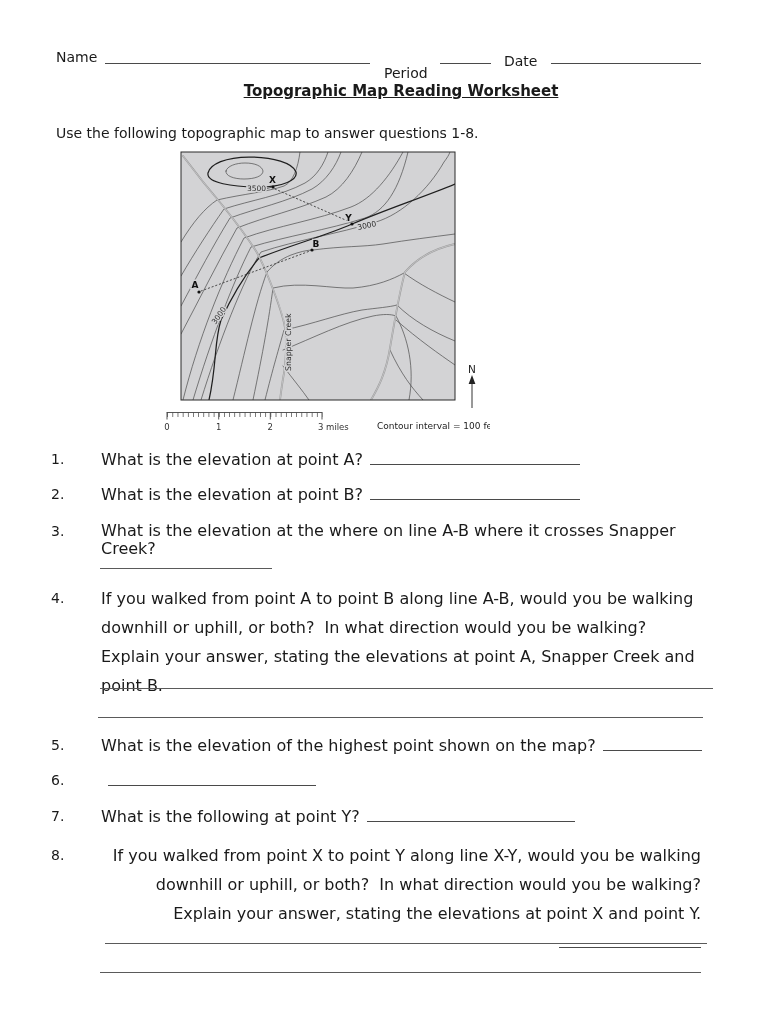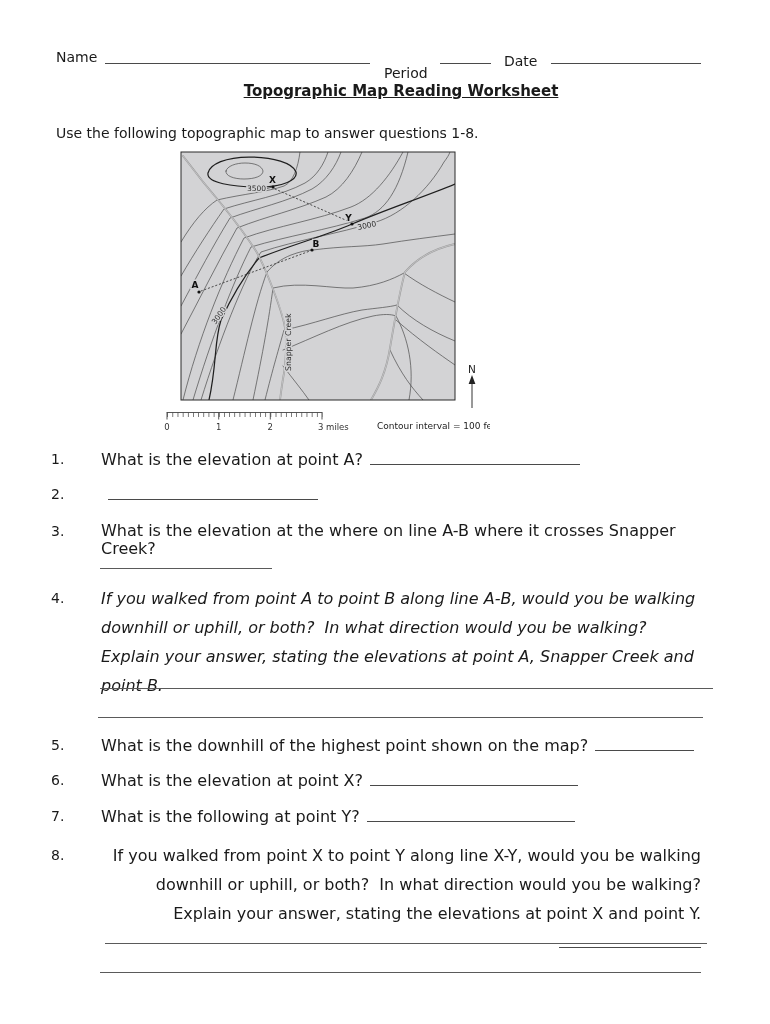--- a/index.html
+++ b/index.html
@@ -131,44 +131,44 @@
     <text x="377" y="428.5" font-size="9" text-anchor="start" fill="#222">Contour interval = 100 feet</text>
   </svg>
 
   <div class="qrow" style="top:450px;">
     <span class="qnum">1.</span>
     <span class="qtext"><span>What is the elevation at point A?</span><span class="blank-inline" style="width:210px;margin-left:7px;"></span></span>
   </div>
 
   <div class="qrow" style="top:485px;">
     <span class="qnum">2.</span>
-    <span class="qtext"><span class="blank-inline" style="width:210px;margin-left:7px;"></span></span>
+    <span class="qtext"><span>What is the elevation at point B?</span><span class="blank-inline" style="width:210px;margin-left:7px;"></span></span>
   </div>
 
   <div class="qrow" style="top:522px;width:665px;">
     <span class="qnum">3.</span>
     <span class="qtext" style="width:600px;">What is the elevation at the where on line A-B where it crosses Snapper Creek?</span>
   </div>
   <div class="blankline" style="left:100px;top:568px;width:172px;"></div>
 
   <div class="qrow qpara" style="top:584px;width:665px;">
     <span class="qnum" style="line-height:29px;">4.</span>
-    <span class="qtext" style="width:600px;font-style:italic;">If you walked from point A to point B along line A-B, would you be walking downhill or uphill, or both?  In what direction would you be walking? Explain your answer, stating the elevations at point A, Snapper Creek and point B.</span>
+    <span class="qtext" style="width:600px;">If you walked from point A to point B along line A-B, would you be walking downhill or uphill, or both?  In what direction would you be walking? Explain your answer, stating the elevations at point A, Snapper Creek and point B.</span>
   </div>
   <div class="blankline" style="left:100px;top:688px;width:613px;"></div>
   <div class="blankline" style="left:98px;top:717px;width:605px;"></div>
 
   <div class="qrow" style="top:736px;">
     <span class="qnum">5.</span>
-    <span class="qtext"><span>What is the downhill of the highest point shown on the map?</span><span class="blank-inline" style="width:99px;margin-left:7px;"></span></span>
+    <span class="qtext"><span>What is the elevation of the highest point shown on the map?</span><span class="blank-inline" style="width:99px;margin-left:7px;"></span></span>
   </div>
 
   <div class="qrow" style="top:771px;">
     <span class="qnum">6.</span>
-    <span class="qtext"><span>What is the elevation at point X?</span><span class="blank-inline" style="width:208px;margin-left:7px;"></span></span>
+    <span class="qtext"><span class="blank-inline" style="width:208px;margin-left:7px;"></span></span>
   </div>
 
   <div class="qrow" style="top:807px;">
     <span class="qnum">7.</span>
     <span class="qtext"><span>What is the following at point Y?</span><span class="blank-inline" style="width:208px;margin-left:7px;"></span></span>
   </div>
 
   <div class="qrow qpara" style="top:841px;width:665px;">
     <span class="qnum" style="line-height:29px;">8.</span>
     <span class="qtext" style="width:600px;text-align:right;"><span>If you walked from point X to point Y along line X-Y, would you be walking downhill or uphill, or both?  In what direction would you be walking? Explain your answer, stating the elevations at point X and point Y.</span><span class="blank-inline" style="width:142px;margin-left:9px;"></span></span>

